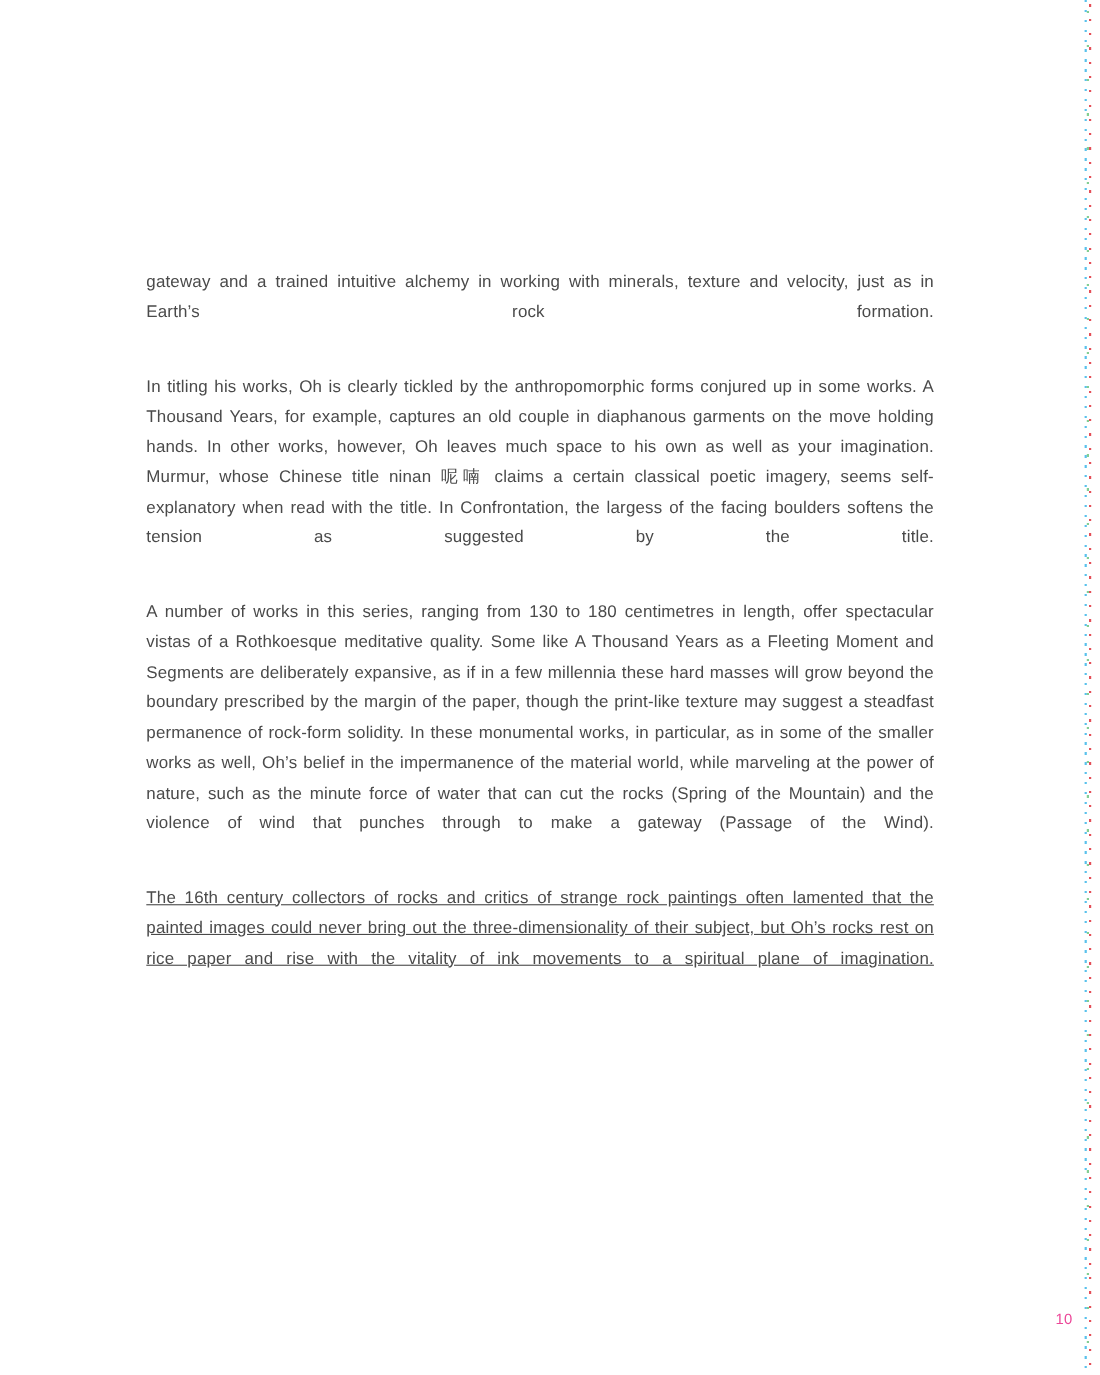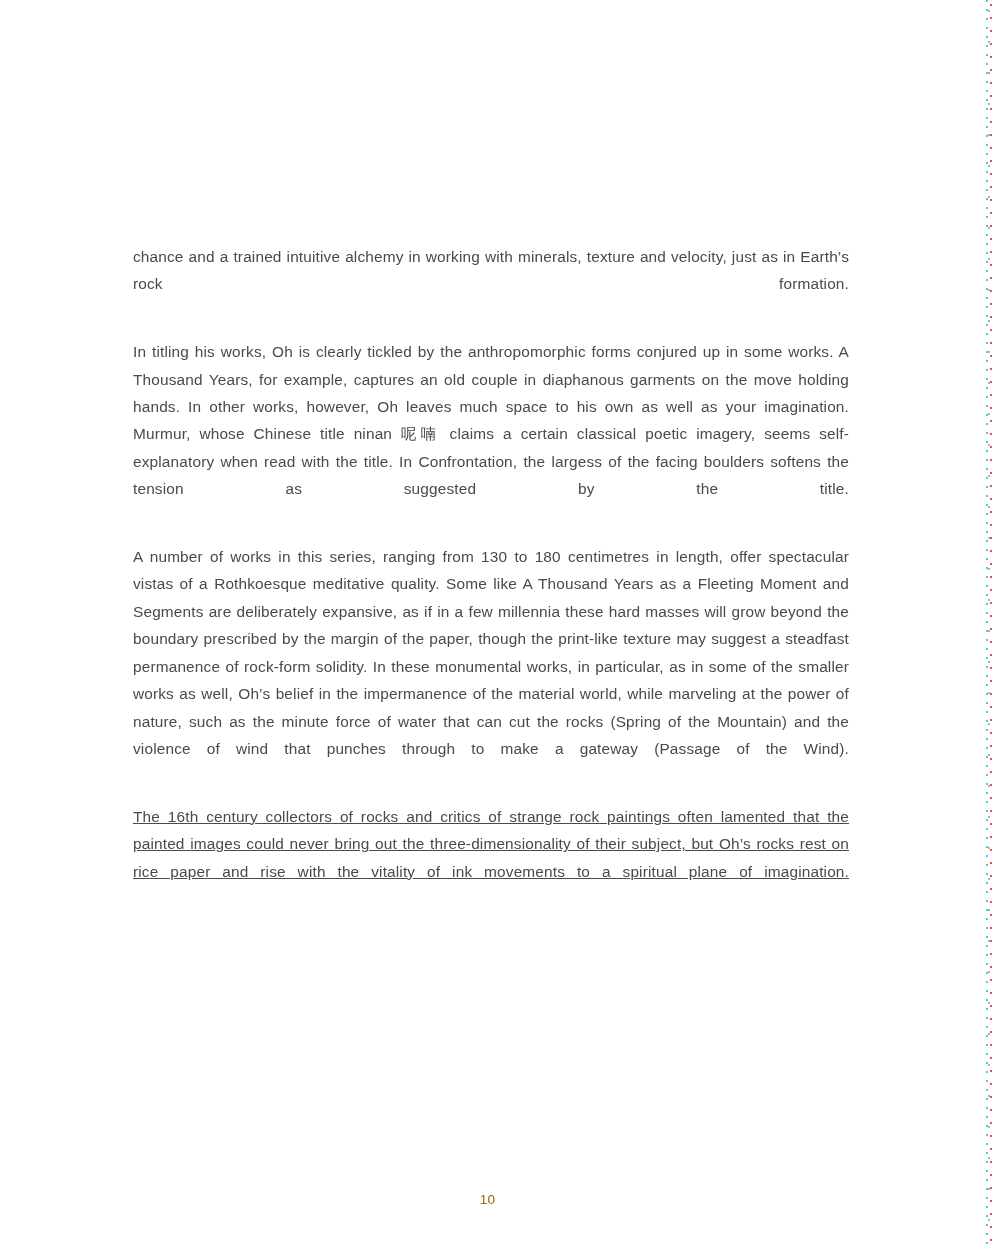--- a/index.html
+++ b/index.html
@@ -51,24 +51,24 @@
     width: 100%;
     height: 0;
   }
 
   
   .folio {
     position: absolute;
     left: 0;
     top: 1191px;
     width: 975px;
-    text-align: center;
+    text-align: right;
     font-size: 13.5px;
     line-height: 18px;
-    color: #a16207;
+    color: #ec4899;
     letter-spacing: 0.02em;
   }
 
   
   .scan-edge {
     position: absolute;
     top: 0;
     left: 985px;
     width: 10px;
     height: 1250px;
@@ -118,21 +118,21 @@
       rgba(255, 255, 255, 0) 31px
     );
   }
 </style>
 </head>
 <body>
 
 <div class="page">
 
   <div class="text-column">
-    <p class="para">chance and a trained intuitive alchemy in working with minerals, texture and velocity, just as in Earth’s rock formation.</p>
+    <p class="para">gateway and a trained intuitive alchemy in working with minerals, texture and velocity, just as in Earth’s rock formation.</p>
     <p class="para">In titling his works, Oh is clearly tickled by the anthropomorphic forms conjured up in some works. A Thousand Years, for example, captures an old couple in diaphanous garments on the move holding hands. In other works, however, Oh leaves much space to his own as well as your imagination. Murmur, whose Chinese title ninan 呢喃 claims a certain classical poetic imagery, seems self-explanatory when read with the title. In Confrontation, the largess of the facing boulders softens the tension as suggested by the title.</p>
     <p class="para">A number of works in this series, ranging from 130 to 180 centimetres in length, offer spectacular vistas of a Rothkoesque meditative quality. Some like A Thousand Years as a Fleeting Moment and Segments are deliberately expansive, as if in a few millennia these hard masses will grow beyond the boundary prescribed by the margin of the paper, though the print-like texture may suggest a steadfast permanence of rock-form solidity. In these monumental works, in particular, as in some of the smaller works as well, Oh’s belief in the impermanence of the material world, while marveling at the power of nature, such as the minute force of water that can cut the rocks (Spring of the Mountain) and the violence of wind that punches through to make a gateway (Passage of the Wind).</p>
     <p class="para">The 16th century collectors of rocks and critics of strange rock paintings often lamented that the painted images could never bring out the three-dimensionality of their subject, but Oh’s rocks rest on rice paper and rise with the vitality of ink movements to a spiritual plane of imagination.</p>
   </div>
 
   <div class="folio">10</div>
 
   <div class="scan-edge">
     <div class="dot-col col-cyan"></div>
     <div class="dot-col col-green"></div>

